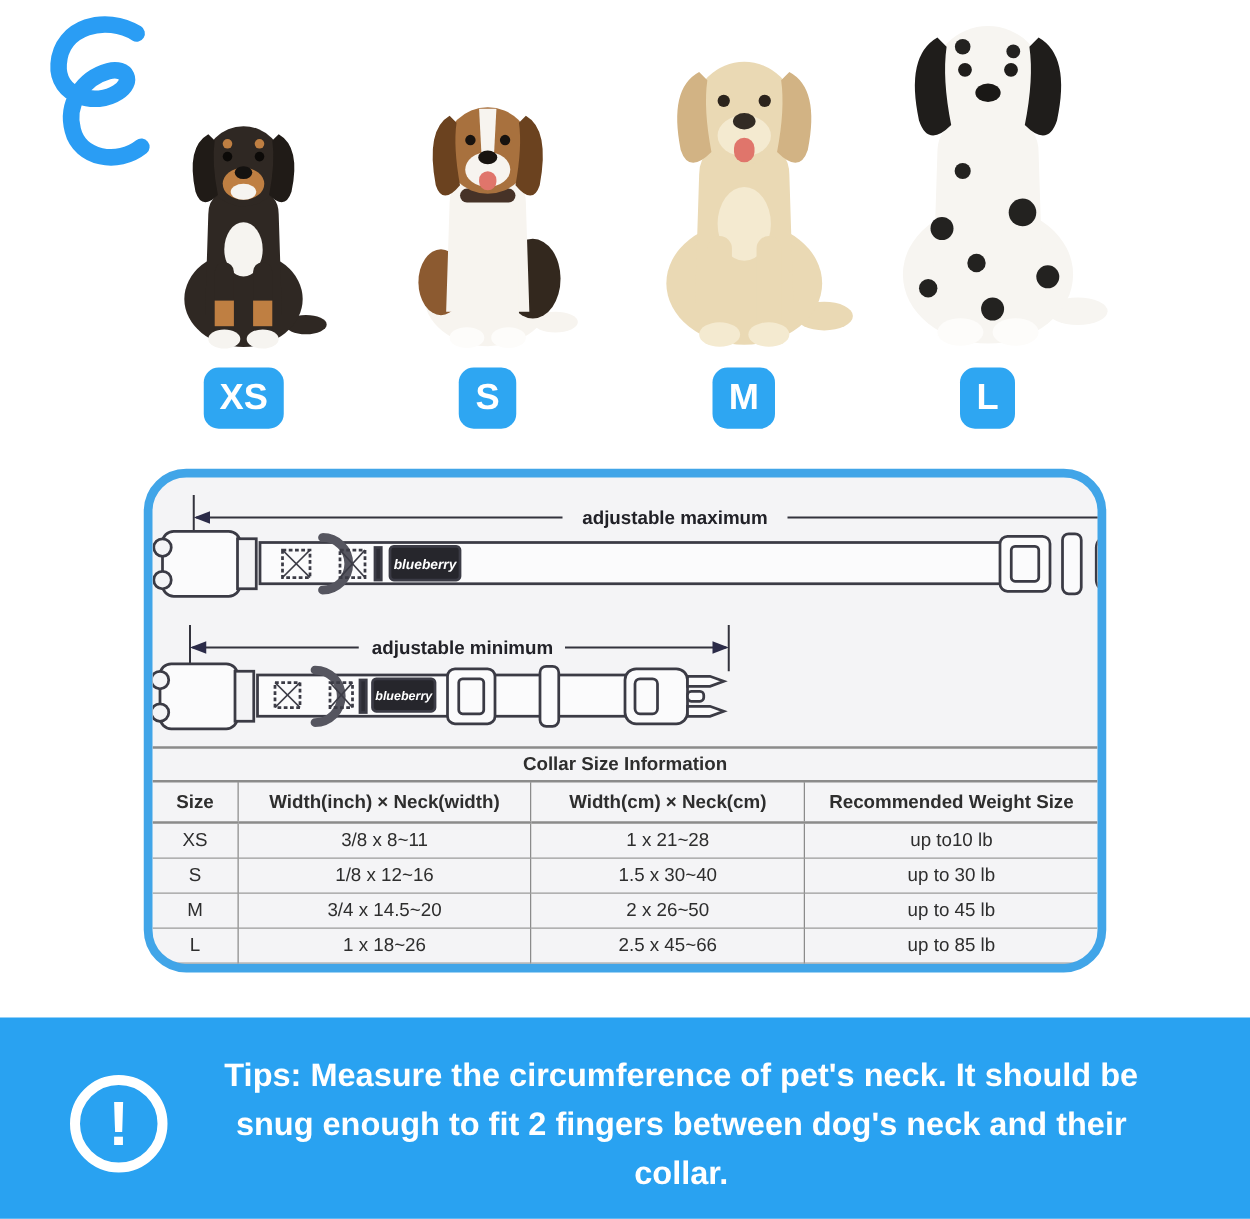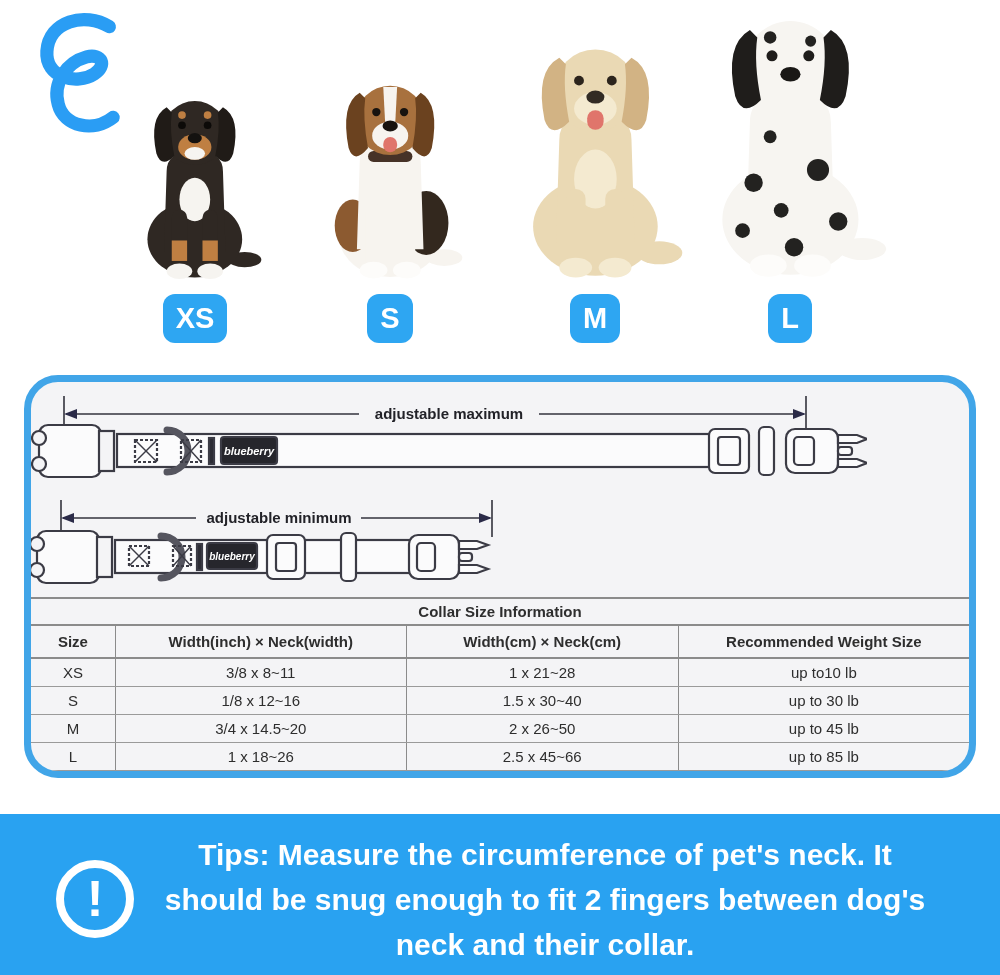--- a/index.html
+++ b/index.html
@@ -15,21 +15,21 @@
   .dog-col.l{left:700px;width:180px;}
   .dog-svg.xs{height:192px;}
   .dog-svg.s{height:208px;}
   .dog-svg.m{height:246px;}
   .dog-svg.l{height:276px;}
   .size-chip{margin-top:10px;margin-bottom:2px;background:#2ea6f2;color:#fff;font-weight:bold;
     font-size:29px;line-height:1;padding:10px 13px;border:none;border-radius:12px;
     font-family:"Liberation Sans",sans-serif;min-width:22px;}
 
   
-  .panel{box-sizing:border-box;width:952px;margin:30px auto 0 auto;border:7px solid #41a5e8;
+  .panel{box-sizing:border-box;width:770px;margin:30px auto 0 auto;border:7px solid #41a5e8;
     border-radius:34px;background:#f4f4f6;overflow:hidden;}
   .diagram-wrap{display:block;width:836px;height:215px;}
   svg text{font-family:"Liberation Sans",sans-serif;}
 
   
   .table-area{border-top:2px solid #8b8b8b;}
   table.size-table{width:100%;border-collapse:collapse;color:#2e2e2e;}
   table.size-table td{font-size:15px;text-align:center;padding:4px 20px;}
   td.tbl-title{text-align:left;font-weight:bold;padding:6px 14px;font-size:15px;
     border-bottom:2px solid #8b8b8b;}
@@ -39,21 +39,21 @@
   tr.data:last-child td{border-bottom:1.5px solid #9a9a9a;}
   col.c-size{width:9%;} col.c-inch{width:31%;} col.c-cm{width:29%;} col.c-wt{width:31%;}
 
   
   .tips{position:relative;margin-top:36px;width:1000px;height:170px;background:#29a2f1;
     display:flex;align-items:center;}
   .alert-icon{position:absolute;left:56px;top:50%;transform:translateY(-50%);
     width:62px;height:62px;border:8px solid #ffffff;border-radius:50%;color:#ffffff;
     font-size:50px;font-weight:bold;display:flex;align-items:center;justify-content:center;line-height:1;}
   .tips-text{margin:0 70px 0 160px;flex:1;text-align:center;color:#ffffff;font-weight:bold;
-    font-size:30px;line-height:1.5;}
+    font-size:26px;line-height:1.5;}
 </style>
 </head>
 <body>
 
 <div class="hero">
 
   <svg class="logo" viewBox="0 0 110 130">
     <path d="M86 16 C60 0 22 10 20 42 C18 70 52 78 70 66 C84 57 78 44 62 48 C40 54 26 76 32 98 C38 122 70 128 90 112" fill="none" stroke="#2a9df4" stroke-width="14" stroke-linecap="round"></path>
   </svg>
 

